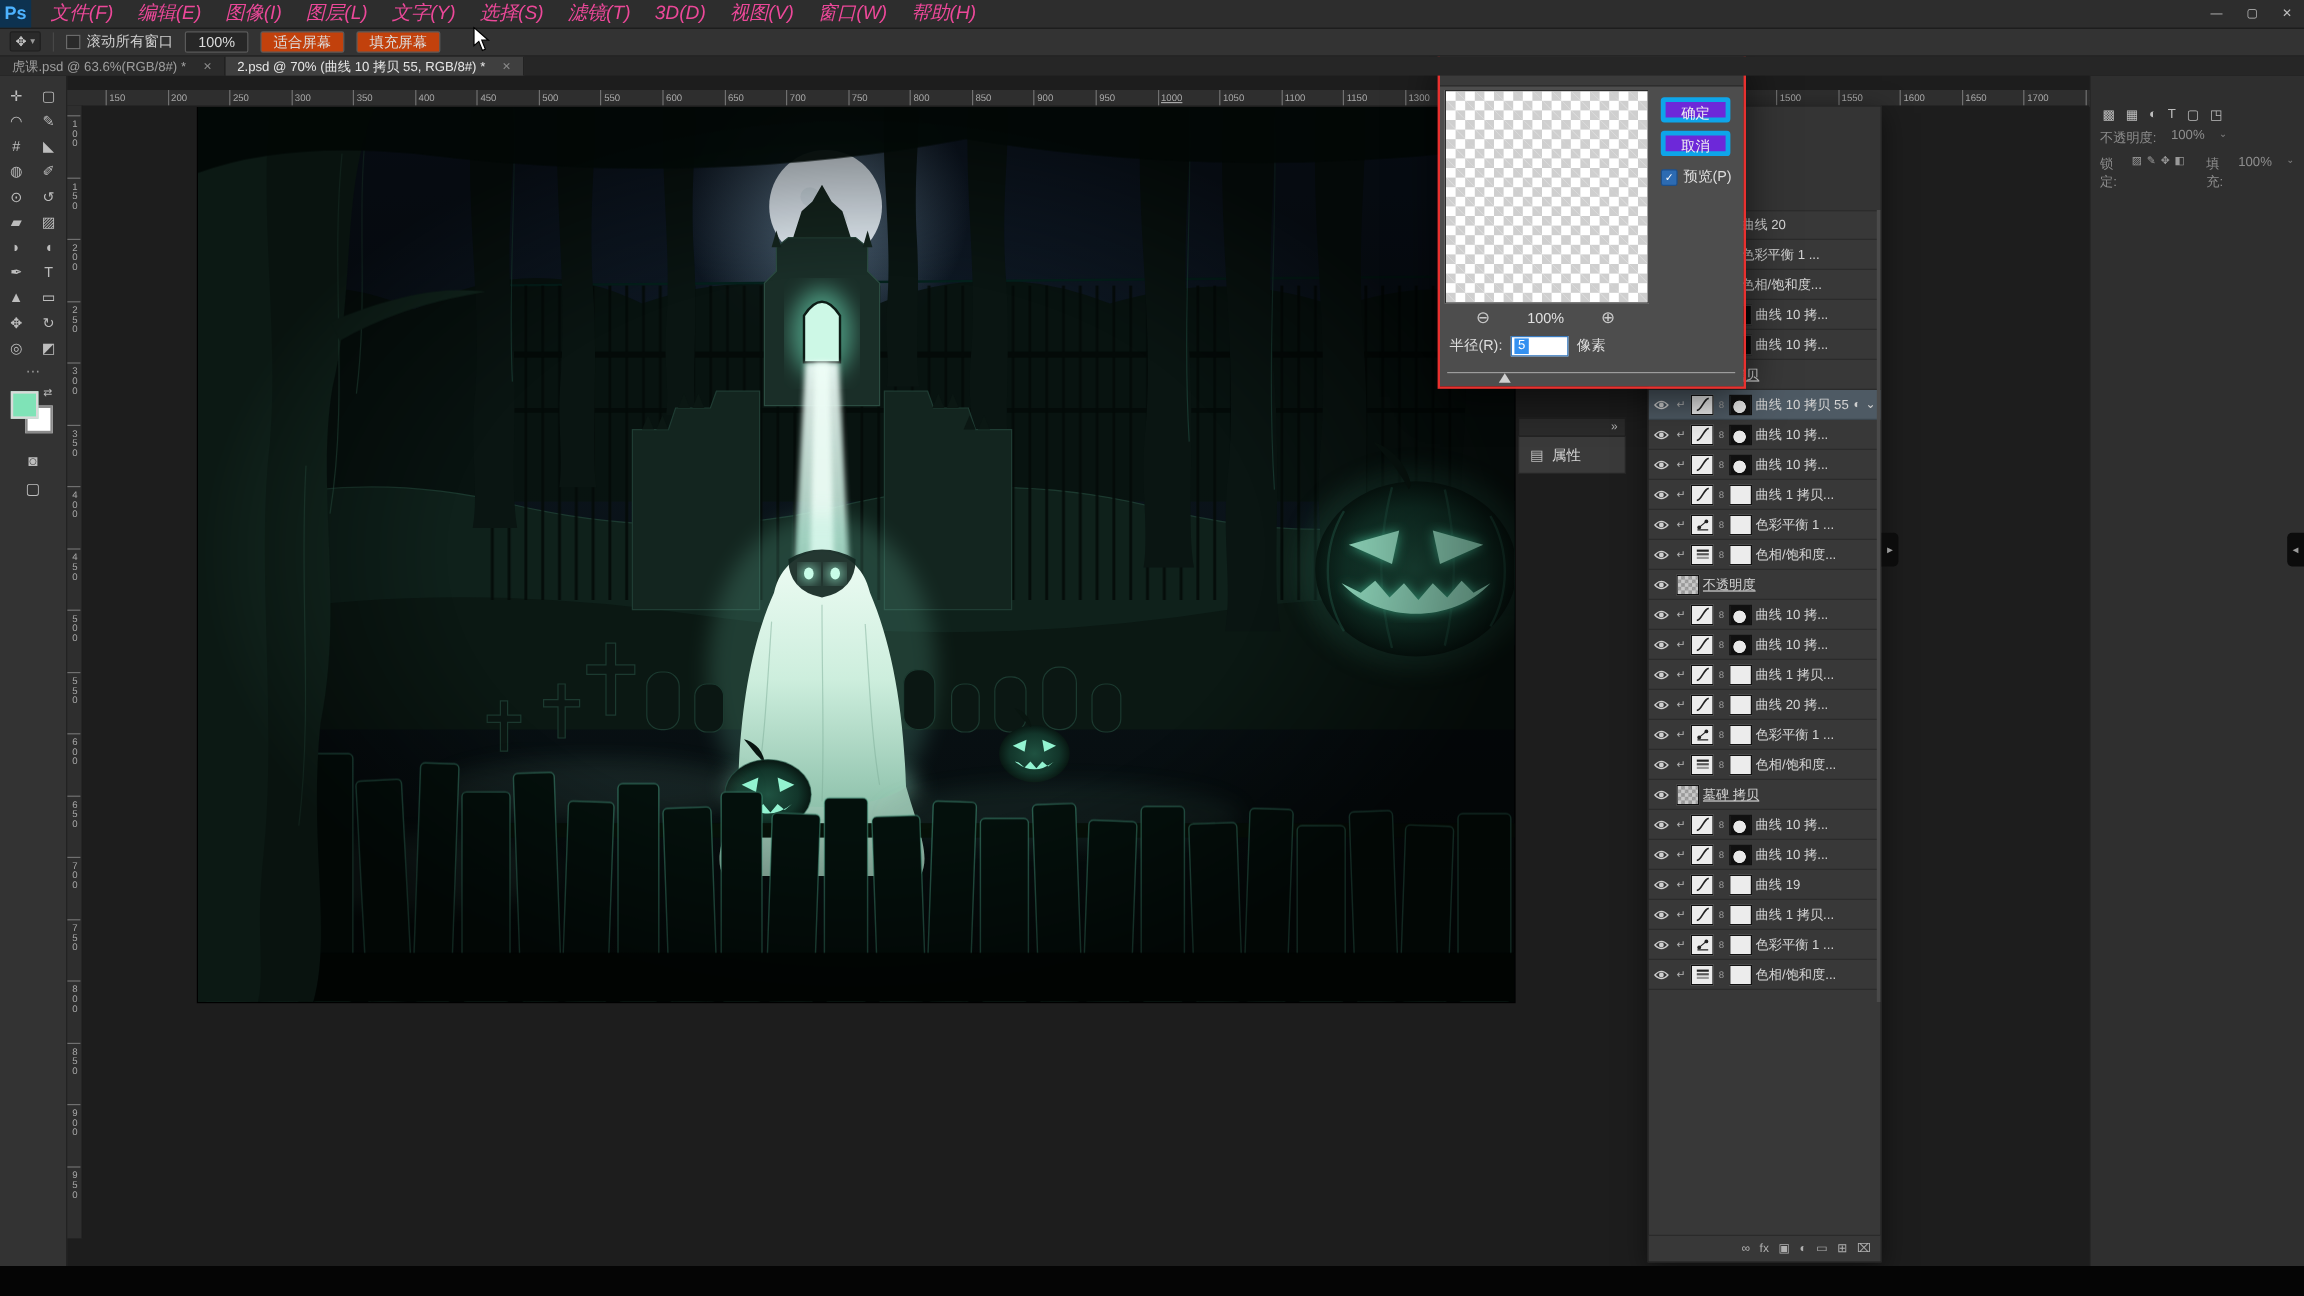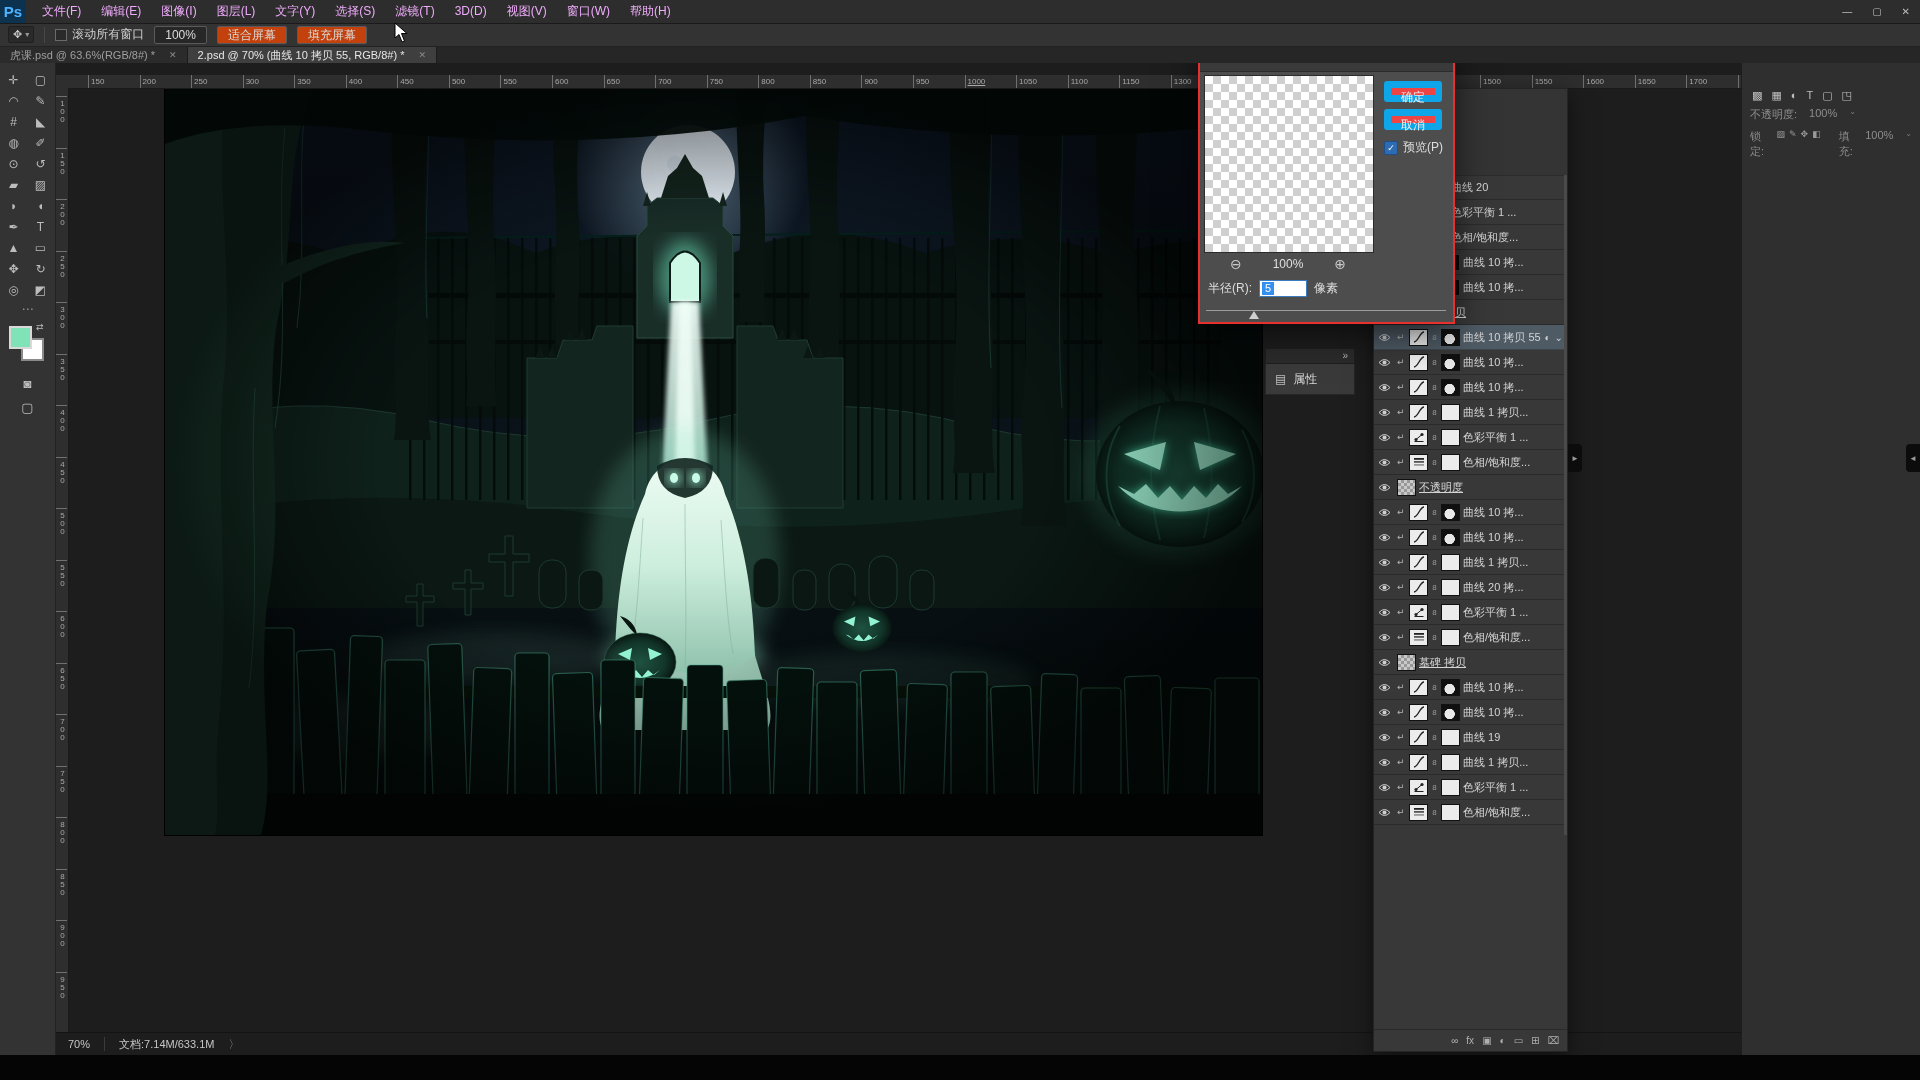--- a/index.html
+++ b/index.html
@@ -3,21 +3,21 @@
 <meta charset="utf-8">
 <style>
   html,body{margin:0;padding:0;background:#000;}
   #app{position:relative;width:1920px;height:1080px;overflow:hidden;background:#1d1d1d;
        font-family:"Liberation Sans","DejaVu Sans",sans-serif;color:#ddd;-webkit-font-smoothing:antialiased;}
 
   
   .menubar{position:absolute;left:0;top:0;width:1920px;height:23px;background:#2d2d2d;border-bottom:1px solid #1a1a1a;display:flex;align-items:center;z-index:50;}
   .ps-logo{width:26px;height:23px;background:#0d3250;color:#4db3ff;font-weight:bold;font-size:15px;text-align:center;line-height:23px;margin-right:6px;}
   .menu-items{display:flex;}
-  .menu-item{padding:0 10px;font-size:12px;line-height:23px;color:#f0abfc;cursor:default;}
+  .menu-item{padding:0 10px;font-size:16px;line-height:23px;color:#ec4899;cursor:default;font-style:italic;}
   .win-controls{position:absolute;right:10px;top:0;display:flex;gap:20px;}
   .win-ctl{font-size:10px;line-height:23px;color:#bfbfbf;}
 
   
   .optionsbar{position:absolute;left:0;top:23px;width:1920px;height:24px;background:#333333;border-bottom:1px solid #222;display:flex;align-items:center;gap:10px;padding-left:8px;box-sizing:border-box;z-index:49;}
   .tool-preset{display:flex;align-items:center;gap:3px;background:#2a2a2a;border:1px solid #1f1f1f;border-radius:2px;padding:1px 4px;color:#c8c8c8;font-size:11px;}
   .vdiv{width:1px;height:16px;background:#474747;}
   .opt-check{display:flex;align-items:center;gap:5px;font-size:12px;color:#cfcfcf;}
   .cb{width:10px;height:10px;border:1px solid #6a6a6a;background:#2a2a2a;display:inline-block;}
   .opt-btn{background:#c2410c;border:1px solid #5a5a5a;border-radius:2px;color:#dcdcdc;font-size:12px;height:18px;padding:0 10px;font-family:inherit;}
@@ -89,21 +89,21 @@
   .lock-icons{display:flex;gap:4px;font-size:9px;color:#9a9a9a;}
   .ddn{font-size:8px;color:#7a7a7a;}
 
   
   .gdialog{position:absolute;left:1200px;top:44px;width:253px;height:278px;background:#4d4d4d;outline:2px solid #e8312f;z-index:10;box-shadow:0 10px 34px rgba(0,0,0,.65);}
   .gd-title{height:27px;background:#3a3a3a;border-bottom:1px solid #2b2b2b;display:flex;align-items:center;justify-content:space-between;padding:0 8px;font-size:12px;color:#e8e8e8;}
   .gd-close{color:#c4c4c4;font-size:11px;}
   .gd-preview{position:absolute;left:4px;top:31px;width:168px;height:176px;border:1px solid #2c2c2c;
      background-image:linear-gradient(45deg,#cfcfcf 25%,transparent 25%,transparent 75%,#cfcfcf 75%),linear-gradient(45deg,#cfcfcf 25%,transparent 25%,transparent 75%,#cfcfcf 75%);
      background-size:16px 16px;background-position:0 0,8px 8px;background-color:#fff;}
-  .gd-btn{position:absolute;left:184px;width:58px;height:21px;background:#ef4444;border:7px solid #0ea5e9;border-radius:3px;color:#f0f0f0;font-size:12px;font-family:inherit;}
+  .gd-btn{position:absolute;left:184px;width:58px;height:21px;background:#6d28d9;border:4px solid #0ea5e9;border-radius:3px;color:#f0f0f0;font-size:12px;font-family:inherit;}
   .gd-check{position:absolute;left:184px;top:95px;display:flex;align-items:center;gap:5px;font-size:12px;color:#ddd;}
   .gd-cb{width:12px;height:12px;background:#2d6bb2;border:1px solid #1c4f8a;border-radius:2px;color:#fff;font-size:9px;line-height:12px;text-align:center;}
   .gd-zoomrow{position:absolute;left:4px;top:212px;width:168px;display:flex;align-items:center;justify-content:space-between;padding:0 26px;box-sizing:border-box;color:#ccc;}
   .gd-zoomrow .zi{font-size:14px;color:#c9c9c9;}
   .gd-zoomrow .zv{font-size:12px;color:#e0e0e0;}
   .gd-radius{position:absolute;left:8px;top:236px;display:flex;align-items:center;gap:7px;font-size:12px;color:#ddd;}
   .gd-input{width:44px;height:15px;background:#fff;border:1px solid #3a7bbf;display:inline-flex;align-items:center;padding-left:2px;}
   .gd-input .selv{background:#3390f0;color:#fff;font-size:11px;padding:0 3px;line-height:13px;}
   .gd-slider{position:absolute;left:6px;top:262px;width:240px;height:12px;}
   .gd-slider .track{height:1px;background:#9c9c9c;margin-top:4px;}
@@ -489,26 +489,20 @@
           <path d="M90,300 C84,400 96,500 84,600"></path>
           <path d="M140,20 C132,90 142,160 132,240"></path>
       </g>
       <path d="M110,180 C160,160 200,150 240,155 C200,162 160,172 118,196 Z" fill="#142b22"></path>
 
       <path d="M0,0 L1097,0 L1097,34 Q860,64 640,28 Q420,70 180,40 Q70,30 0,56 Z" fill="#04100c" opacity="0.95"></path>
       <rect width="1097" height="747" fill="url(#vigG)"></rect>
     </svg>
   </div>
 
-  <div class="statusbar">
-    <span>70%</span>
-    <span class="sdiv"></span>
-    <span>文档:7.14M/633.1M</span>
-    <span style="color:#8f8f8f;">〉</span>
-  </div>
   <div class="bottomstrip"></div>
 
   <div class="props-float">
     <div class="props-top">
       <span>»</span>
     </div>
     <div class="props-btn">
       <span class="props-ico">▤</span>
       <span>属性</span>
     </div>

